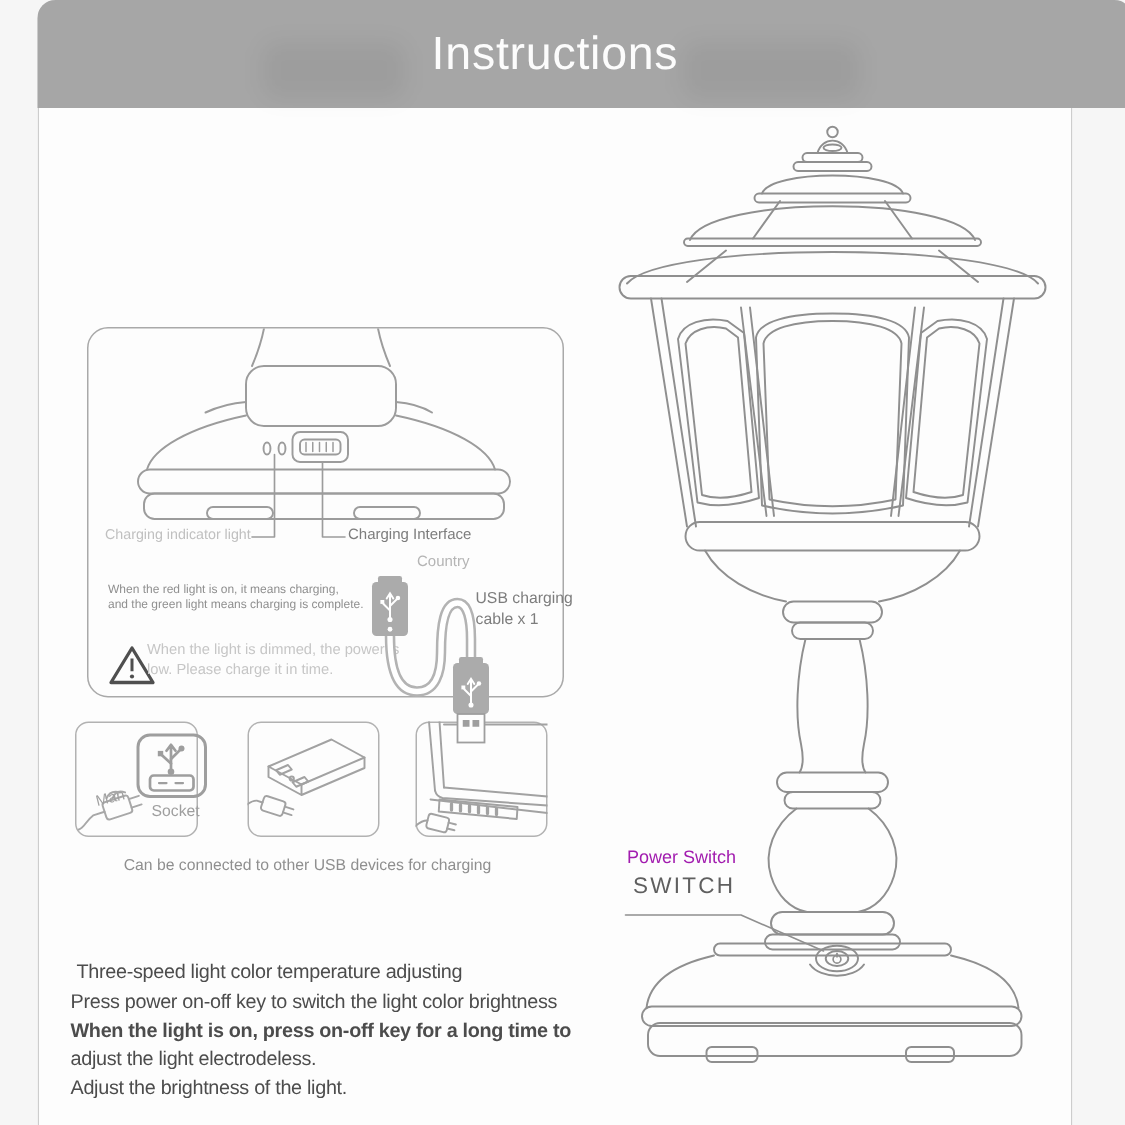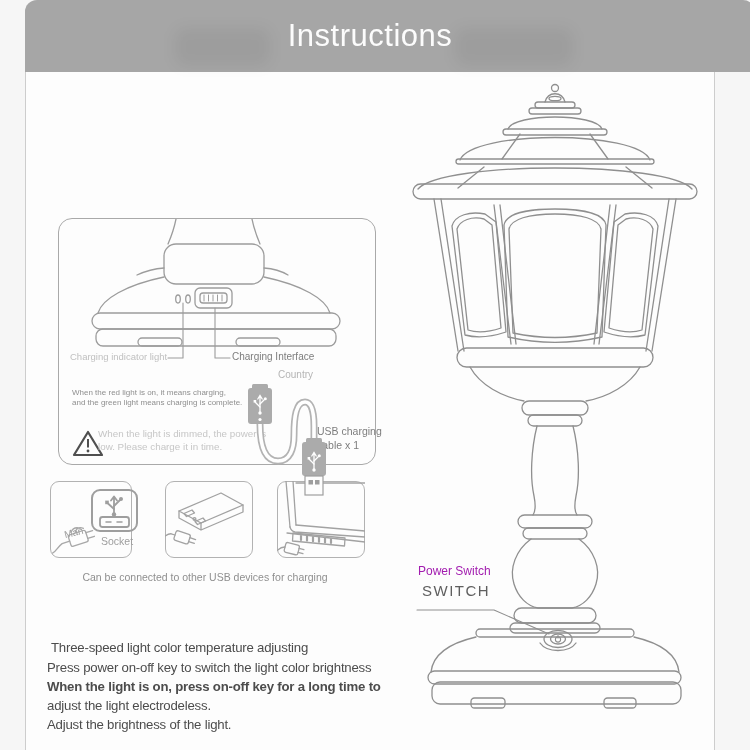--- a/index.html
+++ b/index.html
@@ -9,21 +9,21 @@
   .header{left:25px;top:0;width:730px;height:72px;background:#a6a6a6;border-radius:12px 12px 0 0;}
   .header-title{width:690px;top:18px;text-align:center;color:#fcfcfc;font-size:31px;letter-spacing:.5px;}
   .smudge{background:rgba(0,0,0,.05);filter:blur(7px);border-radius:10px;}
   .diagram-box{left:58px;top:218px;width:316px;height:245px;border:1.5px solid #a9a9a9;border-radius:14px;}
   .small-box{top:481px;height:75px;border:1.5px solid #b2b2b2;border-radius:9px;width:80px;}
   .lbl-indicator{left:70px;top:351px;font-size:9.5px;color:#c0c0c0;}
   .lbl-interface{left:232px;top:351px;font-size:10px;color:#7d7d7d;}
   .note{left:72px;top:388px;font-size:8px;line-height:10px;color:#8f8f8f;}
   .warn-text{left:98px;top:428px;font-size:9.8px;line-height:12.5px;color:#c6c6c6;}
   .country{left:251px;top:369px;font-size:10px;color:#b5b5b5;margin-left:27px;}
-  .cable-lbl{left:317px;top:392px;font-size:10.5px;line-height:14px;color:#7d7d7d;margin-top:32px;}
+  .cable-lbl{left:317px;top:392px;font-size:10.5px;line-height:14px;color:#7d7d7d;}
   .man{left:64px;top:527px;font-size:10px;color:#a0a0a0;transform:rotate(-14deg);}
   .socket{left:101px;top:536px;width:36px;font-size:10.5px;line-height:11px;color:#9e9e9e;word-break:break-all;}
   .caption{left:55px;top:571px;width:300px;text-align:center;font-size:10.5px;color:#8f8f8f;}
   .power-switch{left:418px;top:564px;font-size:12px;color:#a21caf;text-align:right;}
   .switch{left:422px;top:582px;font-size:15px;letter-spacing:1.5px;color:#5f5f5f;}
   .instr{left:47px;font-size:13.2px;letter-spacing:-0.2px;color:#4c4c4c;}
   svg{display:block;}
 </style>
 </head>
 <body>

